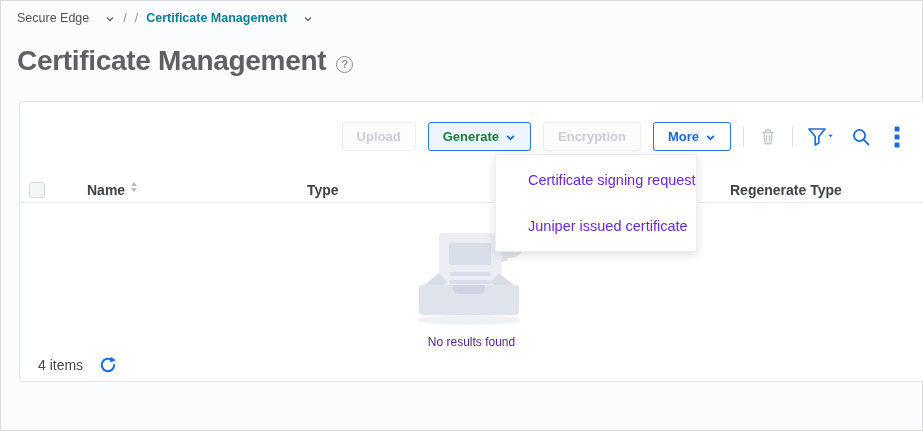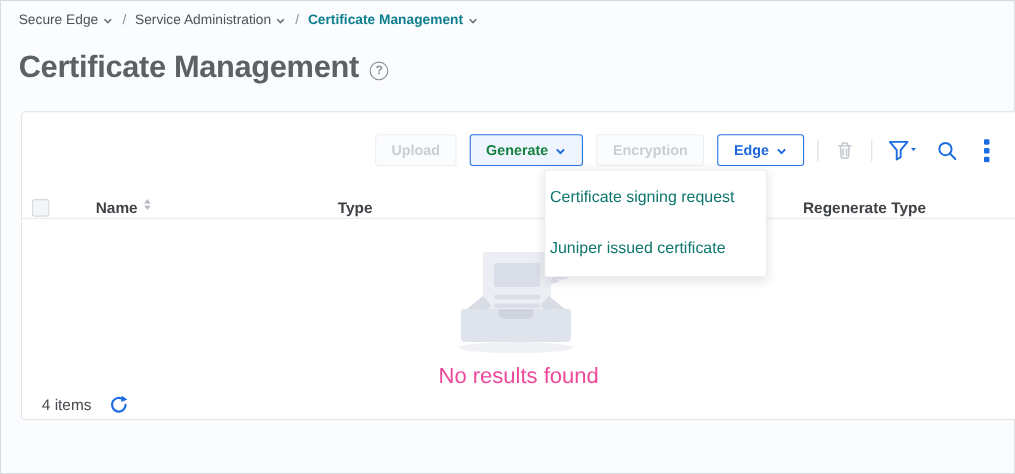--- a/index.html
+++ b/index.html
@@ -16,21 +16,21 @@
     border:1px solid #d8dadd;
     background:#fbfcfd;
   }
 
   
   .breadcrumb {
     position:absolute; left:16px; top:10px;
     display:flex; align-items:center; gap:8px;
     font-size:12.5px; color:#4f5359;
   }
-  .crumb { display:flex; align-items:center; gap:4px; cursor:pointer; }
+  .crumb { display:flex; align-items:center; gap:16px; cursor:pointer; }
   .crumb-sep { color:#8d9096; }
   .crumb.active .crumb-label { color:#0d7f8e; font-weight:700; }
   .chev { width:10px; height:10px; stroke:#6f7378; stroke-width:1.6; fill:none; margin-top:2px; }
 
   
   .title-row {
     position:absolute; left:16px; top:44px;
     display:flex; align-items:center; gap:10px;
   }
   .page-title {
@@ -101,60 +101,54 @@
     width:0; height:0; border-left:3.5px solid transparent; border-right:3.5px solid transparent;
     border-top:4px solid #b7bac0;
   }
 
   
   .empty-area {
     flex:1; display:flex; flex-direction:column; align-items:center;
     padding-top:24px;
   }
   .empty-illustration { width:150px; height:100px; }
-  .empty-text { margin-top:8px; font-size:20px; color:#ec4899; }
+  .empty-text { margin-top:8px; font-size:12px; color:#4c1d95; }
 
   
   .card-footer {
     height:46px; display:flex; align-items:center; gap:16px;
     padding-left:18px; font-size:14px; color:#46494d;
   }
   .refresh-btn { background:none; border:none; cursor:pointer; padding:0; display:flex; }
 
   
   .dropdown {
     position:absolute; left:475px; top:52px; width:202px;
     background:#ffffff; border:1px solid #eceef1; border-radius:2px;
     box-shadow:0 3px 10px rgba(40,45,60,0.14);
     z-index:20; padding:2px 0;
   }
   .dropdown-item {
-    height:46px; display:flex; align-items:center; padding-left:4px;
-    font-size:14.5px; color:#0f766e; cursor:pointer; background:#fff;
+    height:46px; display:flex; align-items:center; padding-left:32px;
+    font-size:14.5px; color:#6d28d9; cursor:pointer; background:#fff;
   }
 </style>
 </head>
 <body>
 
 <div class="viewport">
 
   <nav class="breadcrumb">
     <span class="crumb">
       <span class="crumb-label">Secure Edge</span>
       <svg class="chev" viewBox="0 0 10 10">
           <polyline points="2,3.5 5,6.5 8,3.5"></polyline>
         </svg>
     </span>
     <span class="crumb-sep">/</span>
-    <span class="crumb">
-      <span class="crumb-label">Service Administration</span>
-      <svg class="chev" viewBox="0 0 10 10">
-          <polyline points="2,3.5 5,6.5 8,3.5"></polyline>
-        </svg>
-    </span>
     <span class="crumb-sep">/</span>
     <span class="crumb active">
       <span class="crumb-label">Certificate Management</span>
       <svg class="chev" viewBox="0 0 10 10">
           <polyline points="2,3.5 5,6.5 8,3.5"></polyline>
         </svg>
     </span>
   </nav>
 
   <div class="title-row">
@@ -167,21 +161,21 @@
     <div class="toolbar">
       <button class="btn" disabled="">Upload</button>
       <button class="btn primary-open">
         <span>Generate</span>
         <svg class="chev" viewBox="0 0 10 10">
             <polyline points="2,3.5 5,6.5 8,3.5"></polyline>
           </svg>
       </button>
       <button class="btn" disabled="">Encryption</button>
       <button class="btn primary">
-        <span>Edge</span>
+        <span>More</span>
         <svg class="chev" viewBox="0 0 10 10">
             <polyline points="2,3.5 5,6.5 8,3.5"></polyline>
           </svg>
       </button>
 
       <span class="tb-divider"></span>
 
       <button class="icon-btn">
         <svg width="18" height="19" viewBox="0 0 18 19" fill="none" stroke="#c6cad0" stroke-width="1.5" stroke-linecap="round">
           <path d="M3.5 5.5 h11"></path>

